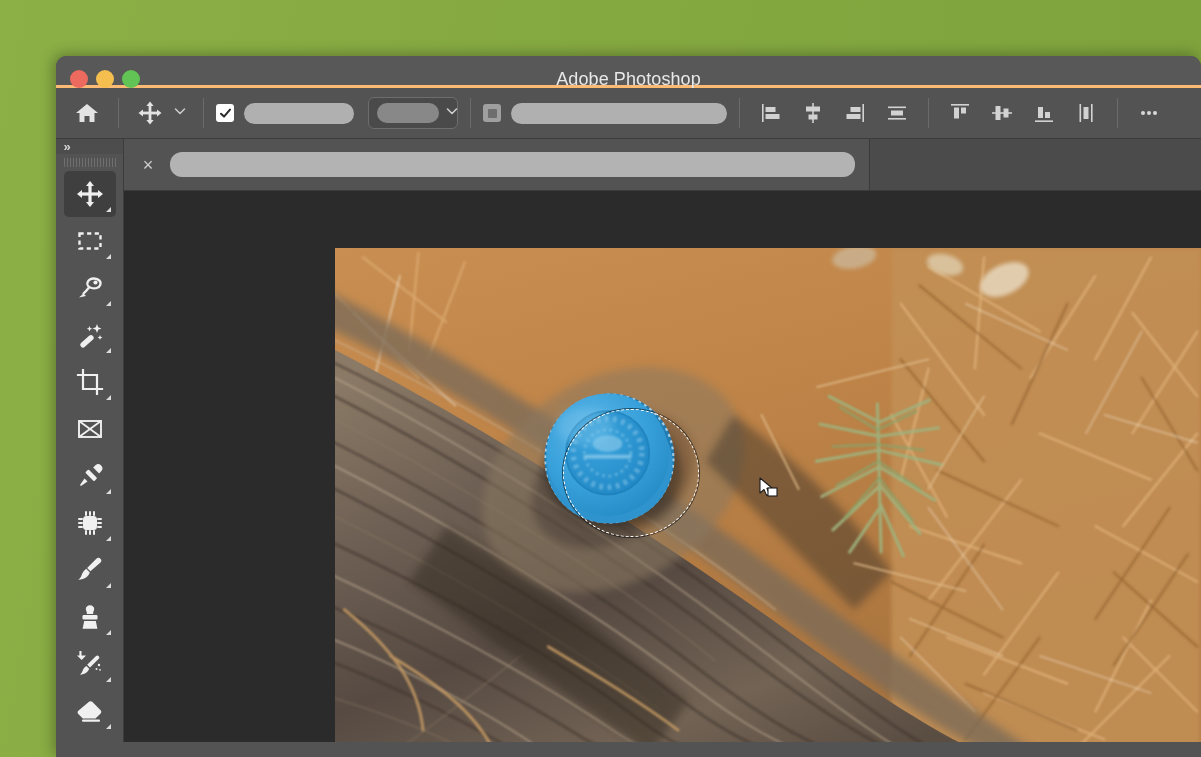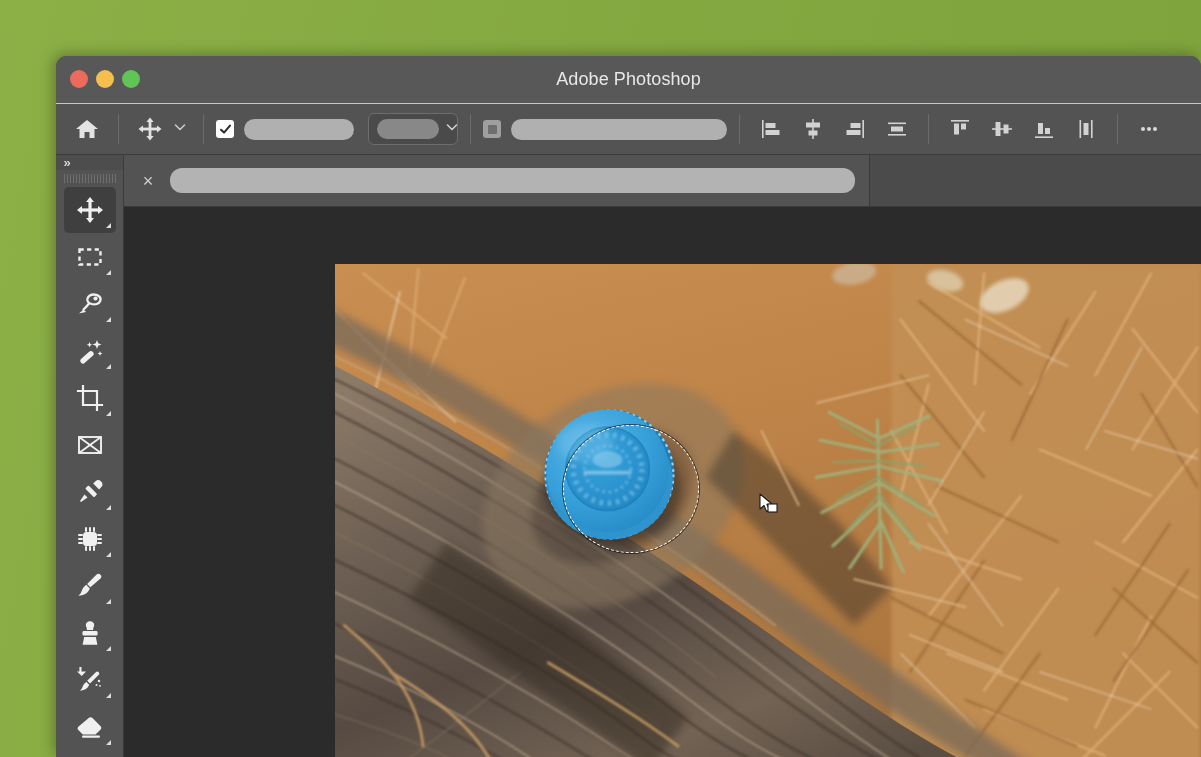--- a/index.html
+++ b/index.html
@@ -22,23 +22,23 @@
     background: #535353;
     border-top-left-radius: 11px;
     border-top-right-radius: 11px;
     overflow: hidden;
     box-shadow: -3px -2px 14px rgba(0,0,0,0.30);
   }
 
   
   #title-bar {
     position: relative;
-    height: 48px;
+    height: 32px;
     background: #585858;
-    border-bottom: 1px solid #fdba74;
+    border-bottom: 3px solid #fdba74;
   }
   .traffic-lights {
     position: absolute;
     left: 14px; top: 0; height: 46px;
     display: flex; align-items: center; gap: 8px;
   }
   .tl { width: 18px; height: 18px; border-radius: 50%; display:block; }
   .tl.red    { background: #ed6a5e; }
   .tl.yellow { background: #f4bf4f; }
   .tl.green  { background: #61c454; }

